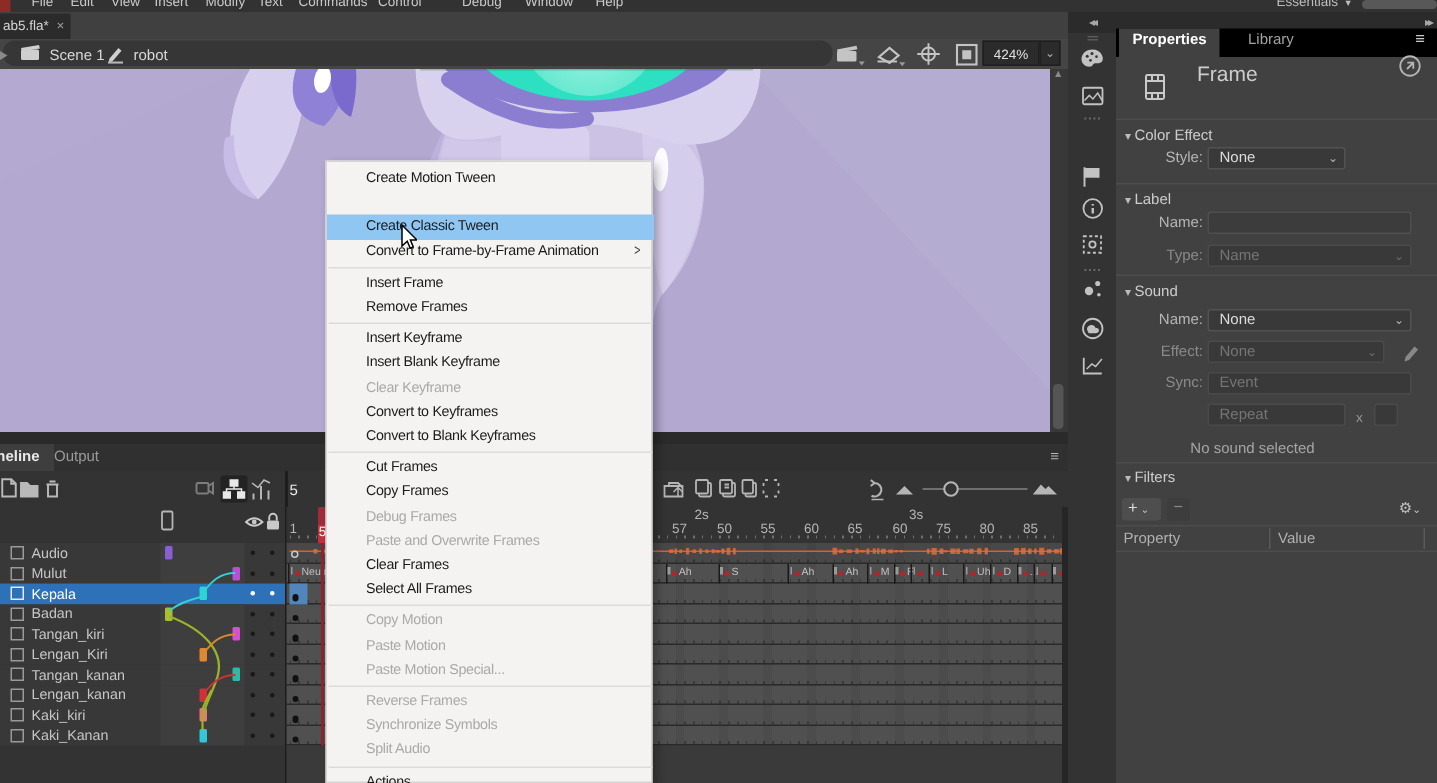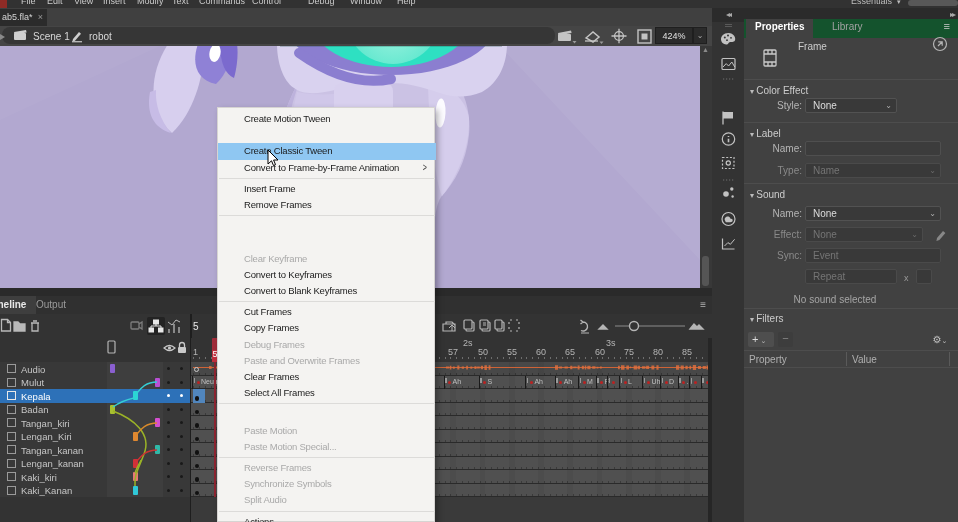--- a/index.html
+++ b/index.html
@@ -24,21 +24,21 @@
 #zoomdrop { position:absolute; left:693px; top:1px; width:14px; height:17px; background:#2b2b2b; border:1px solid #1f1f1f; color:#aaa; font-size:8px; text-align:center; line-height:16px; }
 
 #stage { left:0; top:46px; width:700px; height:242px; background:#b2a8d0; overflow:hidden; }
 #stagescroll { left:700px; top:46px; width:12px; height:242px; background:#383838; }
 #hscroll { left:0; top:288px; width:712px; height:8px; background:#2a2a2a; }
 
 #rstrip-top { left:712px; top:8px; width:246px; height:14px; background:#2b2b2b; }
 #rstrip { left:712px; top:22px; width:32px; height:500px; background:#333333; }
 
 #proppanel { left:744px; top:22px; width:214px; height:500px; background:#414141; }
-#proptabs { position:absolute; left:0; top:-3px; width:214px; height:19px; background:#14532d; }
+#proptabs { position:absolute; left:0; top:-3px; width:214px; height:19px; background:#000000; }
 #proptab-active { position:absolute; left:2px; top:0; height:19px; padding:0 9px; background:#414141; color:#ffffff; font-weight:bold; font-size:10px; line-height:16px; }
 #proptab-lib { position:absolute; left:88px; top:0; color:#a2a2a2; font-size:10px; line-height:16px; }
 .plabel { position:absolute; font-size:10px; color:#b5b5b5; text-align:right; width:52px; }
 .phead { position:absolute; font-size:10px; color:#cccccc; }
 .phead:before { content:"▾ "; font-size:8px; color:#bbb; }
 .pdrop { position:absolute; height:15px; background:#393939; border:1px solid #525252; border-radius:2px; font-size:10px; color:#dcdcdc; padding-left:7px; line-height:13px; }
 .pdrop .chev { position:absolute; right:4px; top:0px; font-size:8px; color:#b0b0b0; }
 .pdrop.dis { border-color:#4a4a4a; color:#757575; }
 .pdrop.dis .chev { color:#6a6a6a; }
 .sep { position:absolute; left:0; width:214px; height:1px; background:#4d4d4d; }
@@ -209,21 +209,21 @@
       <div id="proptab-lib">Library</div>
       <span style="position:absolute;right:8px;top:1px;color:#c9c9c9;font-size:11px">≡</span>
     </div>
 
     <svg class="abs" style="left:16px;top:25px" width="22" height="24" xmlns="http://www.w3.org/2000/svg">
       <g stroke="#c9c9c9" fill="none" stroke-width="1.3">
         <rect x="4" y="3" width="12" height="16" rx="1"></rect>
         <path d="M4,7 h12 M4,15 h12 M8,3 v4 M12,3 v4 M8,15 v4 M12,15 v4"></path>
       </g>
     </svg>
-    <span class="abs" style="left:54px;top:19px;font-size:10px;color:#cccccc">Frame</span>
+    <span class="abs" style="left:54px;top:19px;font-size:14px;color:#cccccc">Frame</span>
     <svg class="abs" style="left:188px;top:14px" width="16" height="16" xmlns="http://www.w3.org/2000/svg">
       <circle cx="8" cy="8" r="6.5" fill="none" stroke="#b5b5b5" stroke-width="1.2"></circle>
       <path d="M6,10 l4,-4 M6.2,5.8 h4 v4" stroke="#b5b5b5" stroke-width="1.2" fill="none"></path>
     </svg>
     <div class="sep" style="top:57px"></div>
     <div class="phead" style="left:6px;top:63px">Color Effect</div>
     <span class="plabel" style="left:6px;top:78px">Style:</span>
     <div class="pdrop" style="left:61px;top:76px;width:92px">None<span class="chev">⌄</span></div>
     <div class="sep" style="top:100px"></div>
     <div class="phead" style="left:6px;top:106px">Label</div>
@@ -560,31 +560,34 @@
   </div>
 
   <div id="ctxmenu" class="abs">
     <div class="mitem" style="top:3.0px">Create Motion Tween</div>
     <div class="mitem hl" style="top:35.4px">Create Classic Tween</div>
     <div class="mitem" style="top:51.6px">Convert to Frame-by-Frame Animation<span class="marrow" style="top:0;font-size:10px;color:#3a3a3a;transform:scaleX(0.7)">&gt;</span></div>
     <div class="msep" style="top:69.8px"></div>
     <div class="mitem" style="top:72.8px">Insert Frame</div>
     <div class="mitem" style="top:89.0px">Remove Frames</div>
     <div class="msep" style="top:107.2px"></div>
+    <div class="mitem" style="top:110.2px">Insert Keyframe</div>
+    <div class="mitem" style="top:126.4px">Insert Blank Keyframe</div>
     <div class="mitem dis" style="top:142.6px">Clear Keyframe</div>
     <div class="mitem" style="top:158.8px">Convert to Keyframes</div>
     <div class="mitem" style="top:175.0px">Convert to Blank Keyframes</div>
     <div class="msep" style="top:193.2px"></div>
     <div class="mitem" style="top:196.2px">Cut Frames</div>
     <div class="mitem" style="top:212.4px">Copy Frames</div>
     <div class="mitem dis" style="top:228.6px">Debug Frames</div>
     <div class="mitem dis" style="top:244.8px">Paste and Overwrite Frames</div>
     <div class="mitem" style="top:261.0px">Clear Frames</div>
     <div class="mitem" style="top:277.2px">Select All Frames</div>
     <div class="msep" style="top:295.4px"></div>
+    <div class="mitem dis" style="top:298.4px">Copy Motion</div>
     <div class="mitem dis" style="top:314.6px">Paste Motion</div>
     <div class="mitem dis" style="top:330.8px">Paste Motion Special...</div>
     <div class="msep" style="top:349.0px"></div>
     <div class="mitem dis" style="top:352.0px">Reverse Frames</div>
     <div class="mitem dis" style="top:368.2px">Synchronize Symbols</div>
     <div class="mitem dis" style="top:384.4px">Split Audio</div>
     <div class="msep" style="top:402.6px"></div>
     <div class="mitem" style="top:405.6px">Actions</div>
   </div>
   <svg class="abs" style="left:264px;top:149px" width="14" height="20" xmlns="http://www.w3.org/2000/svg">

